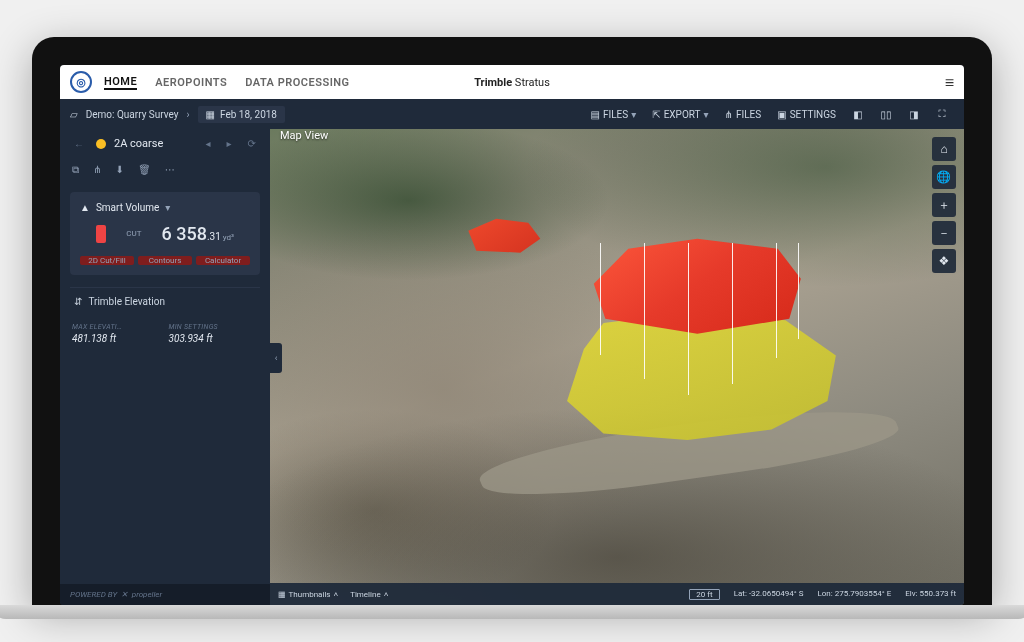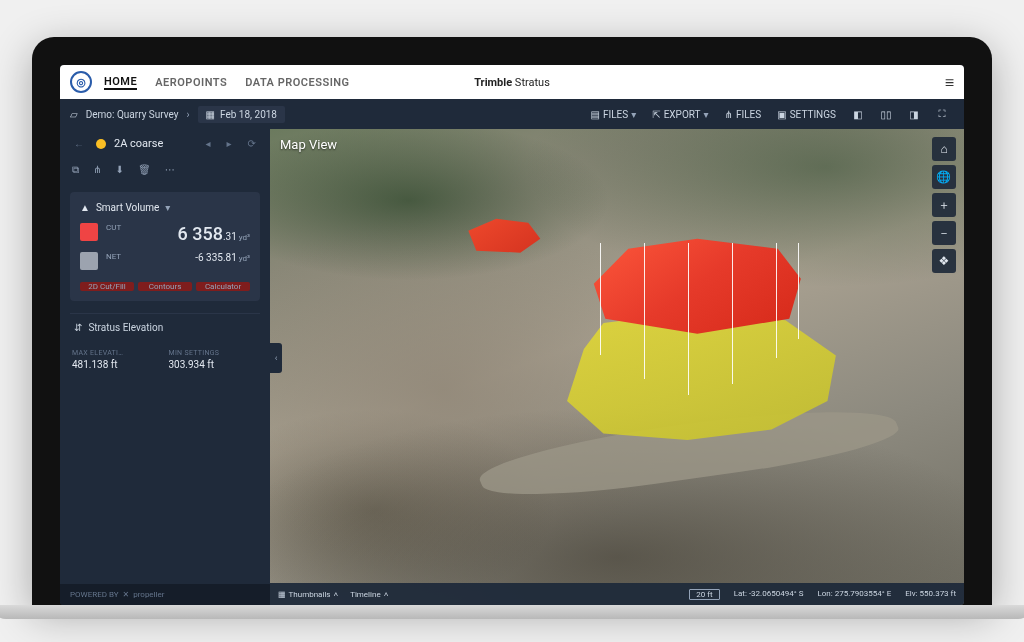--- a/index.html
+++ b/index.html
@@ -30,54 +30,54 @@
   .dot-yellow { width:10px; height:10px; border-radius:50%; background:#fbbf24;}
   .side-name { flex:1; font-size:11px; color:#e2e8f0;}
   .side-arrow { color:#64748b; cursor:pointer; padding:0 4px;}
   .side-actions { display:flex; gap:14px; padding:6px 12px 10px; color:#94a3b8;}
   .side-actions span { cursor:pointer;}
   .side-label { padding:4px 12px; font-size:8px; letter-spacing:.5px; color:#64748b; display:flex; justify-content:space-between;}
   .side-create { color:#94a3b8; cursor:pointer;}
   .side-select { padding:2px 12px 10px; font-size:10px; color:#cbd5e1; cursor:pointer;}
   .card { margin:6px 10px; background:#2a3548; border-radius:4px; padding:10px; }
   .card-head { display:flex; align-items:center; gap:6px; font-size:10px; color:#e2e8f0; margin-bottom:10px;}
-  .vol-row { display:flex; align-items:flex-start; gap:8px; margin:8px 0;}
+  .vol-row { display:flex; align-items:center; gap:20px; margin:8px 16px;}
   .swatch { width:18px; height:18px; border-radius:2px;}
   .sw-cut{ background:#ef4444;} .sw-fill{background:#3b82f6;} .sw-net{background:#9ca3af;}
   .vol-label { font-size:8px; color:#94a3b8; width:22px;}
   .vol-val { margin-left:auto; color:#e2e8f0; font-size:10px; white-space:nowrap;}
   .vol-val .big { font-size:18px; font-weight:500;}
   .vol-val .unit { font-size:8px; color:#94a3b8; margin-left:2px;}
   .card-btns { display:flex; gap:4px; margin-top:12px;}
   .card-btns div { flex:1; background:#7f1d1d; text-align:center; padding:0 2px; font-size:8px; color:#94a3b8; border-radius:2px; cursor:pointer;}
   .vertex { margin:6px 10px 4px; padding:8px 4px; border-top:1px solid #2a3548; display:flex; align-items:center; gap:6px; font-size:10px; color:#cbd5e1;}
-  .elev-row { display:flex; padding:4px 12px 10px; gap:7px;}
+  .elev-row { display:flex; padding:4px 12px 10px; gap:7px;font-style:italic;}
   .elev-col { flex:1;}
   .elev-lbl { font-size:7px; color:#64748b; letter-spacing:.3px;}
   .elev-val { font-size:10px; color:#e2e8f0; margin-top:2px;}
-  .powered { margin-top:auto; background:#151d29; padding:6px 10px; font-size:8px; color:#64748b; display:flex; align-items:center; gap:4px;}
+  .powered { margin-top:auto; background:#151d29; padding:6px 10px; font-size:8px; color:#64748b; display:flex; align-items:center; gap:4px;font-style:italic;}
   
   .viewport { flex:1; position:relative; background:linear-gradient(160deg,#6b7a5e 0%,#8a8878 20%,#a8a090 45%,#8d8a7f 70%,#6f6d62 100%); overflow:hidden;}
   .terrain { position:absolute; inset:0; background:
     radial-gradient(ellipse 200px 80px at 20% 15%, rgba(30,60,30,.6), transparent),
     radial-gradient(ellipse 300px 120px at 80% 8%, rgba(40,70,40,.5), transparent),
     radial-gradient(ellipse 400px 150px at 50% 90%, rgba(60,55,45,.6), transparent),
     radial-gradient(ellipse 250px 180px at 25% 55%, rgba(140,130,115,.7), transparent),
     radial-gradient(ellipse 180px 100px at 15% 80%, rgba(80,75,60,.6), transparent);
   }
   .road { position:absolute; top:62%; left:30%; width:420px; height:55px; background:rgba(155,150,135,.8); border-radius:50% 50% 40% 40%; transform:rotate(-8deg) skewX(15deg);}
   .stockpile-red { position:absolute; top:22%; left:45%; width:230px; height:100px;}
   .stockpile-red::before { content:""; position:absolute; inset:0; background:linear-gradient(145deg,#ff5a3d,#e63a2a,#d42818); clip-path:polygon(10% 85%,5% 50%,20% 15%,50% 5%,85% 15%,95% 45%,90% 85%,50% 100%); filter:drop-shadow(0 2px 4px rgba(0,0,0,.3));}
   .stockpile-red-small { position:absolute; top:18%; left:28%; width:80px; height:40px; background:linear-gradient(145deg,#f04a2d,#d3321f); clip-path:polygon(15% 90%,5% 40%,40% 10%,80% 20%,95% 60%,70% 95%);}
   .stockpile-yellow { position:absolute; top:38%; left:42%; width:280px; height:130px;}
   .stockpile-yellow::before { content:""; position:absolute; inset:0; background:linear-gradient(160deg,rgba(230,220,50,.85),rgba(200,195,40,.85)); clip-path:polygon(8% 30%,2% 70%,15% 95%,45% 100%,75% 92%,95% 70%,98% 35%,80% 8%,45% 2%,15% 10%);}
   .wireframe { position:absolute; top:24%; left:46%; width:220px; height:160px; pointer-events:none;}
   .wireframe div { position:absolute; width:1px; background:rgba(255,255,255,.9); top:0; bottom:0;}
   .wf1{left:5%;height:70%;} .wf2{left:25%;height:85%;} .wf3{left:45%;height:95%;} .wf4{left:65%;height:88%;} .wf5{left:85%;height:72%;} .wf6{left:95%;height:60%;}
-  .map-label { position:absolute; top:8px; left:10px; font-size:13px; color:#fff; text-shadow:0 1px 2px rgba(0,0,0,.6);}
+  .map-label { position:absolute; top:0; left:10px; font-size:11px; color:#fff; text-shadow:0 1px 2px rgba(0,0,0,.6);}
   .collapse-tab { position:absolute; left:0; top:45%; width:12px; height:30px; background:#1f2a3a; display:flex; align-items:center; justify-content:center; color:#94a3b8; font-size:9px; cursor:pointer; border-radius:0 3px 3px 0;}
   .vp-tools-right { position:absolute; top:8px; right:8px; display:flex; flex-direction:column; gap:4px;}
   .vp-btn { width:24px; height:24px; background:rgba(31,42,58,.92); color:#e2e8f0; display:flex; align-items:center; justify-content:center; border-radius:3px; font-size:12px; cursor:pointer;}
   .footer-bar { position:absolute; bottom:0; left:0; right:0; height:22px; background:rgba(31,42,58,.95); display:flex; align-items:center; padding:0 8px; font-size:8px; color:#cbd5e1; gap:14px;}
   .footer-bar .fleft { display:flex; gap:12px;}
   .footer-bar .fright { margin-left:auto; display:flex; gap:14px;padding-left:7px;}
   .ftab { cursor:pointer; display:flex; align-items:center; gap:3px;}
   .scale-box { border:1px solid #94a3b8; padding:0 6px; border-radius:1px;}
 </style>
 </head>
@@ -157,35 +157,30 @@
         <div class="card-head">
           <span>▲</span>
           <span>Smart Volume</span>
           <span class="chev">▾</span>
         </div>
         <div class="vol-row">
           <div class="swatch sw-cut"></div>
           <div class="vol-label">CUT</div>
           <div class="vol-val"><span class="big">6 358</span><span>.31</span><span class="unit">yd³</span></div>
         </div>
-        <div class="vol-row">
-          <div class="swatch sw-net"></div>
-          <div class="vol-label">NET</div>
-          <div class="vol-val"><span>-6 335.81</span><span class="unit">yd³</span></div>
-        </div>
         <div class="card-btns">
           <div>2D Cut/Fill</div>
           <div>Contours</div>
           <div>Calculator</div>
         </div>
       </div>
 
       <div class="vertex">
         <span>⇵</span>
-        <span>Stratus Elevation</span>
+        <span>Trimble Elevation</span>
       </div>
       <div class="elev-row">
         <div class="elev-col">
           <div class="elev-lbl">MAX ELEVATI…</div>
           <div class="elev-val">481.138 ft</div>
         </div>
         <div class="elev-col">
           <div class="elev-lbl">MIN SETTINGS</div>
           <div class="elev-val">303.934 ft</div>
         </div>

